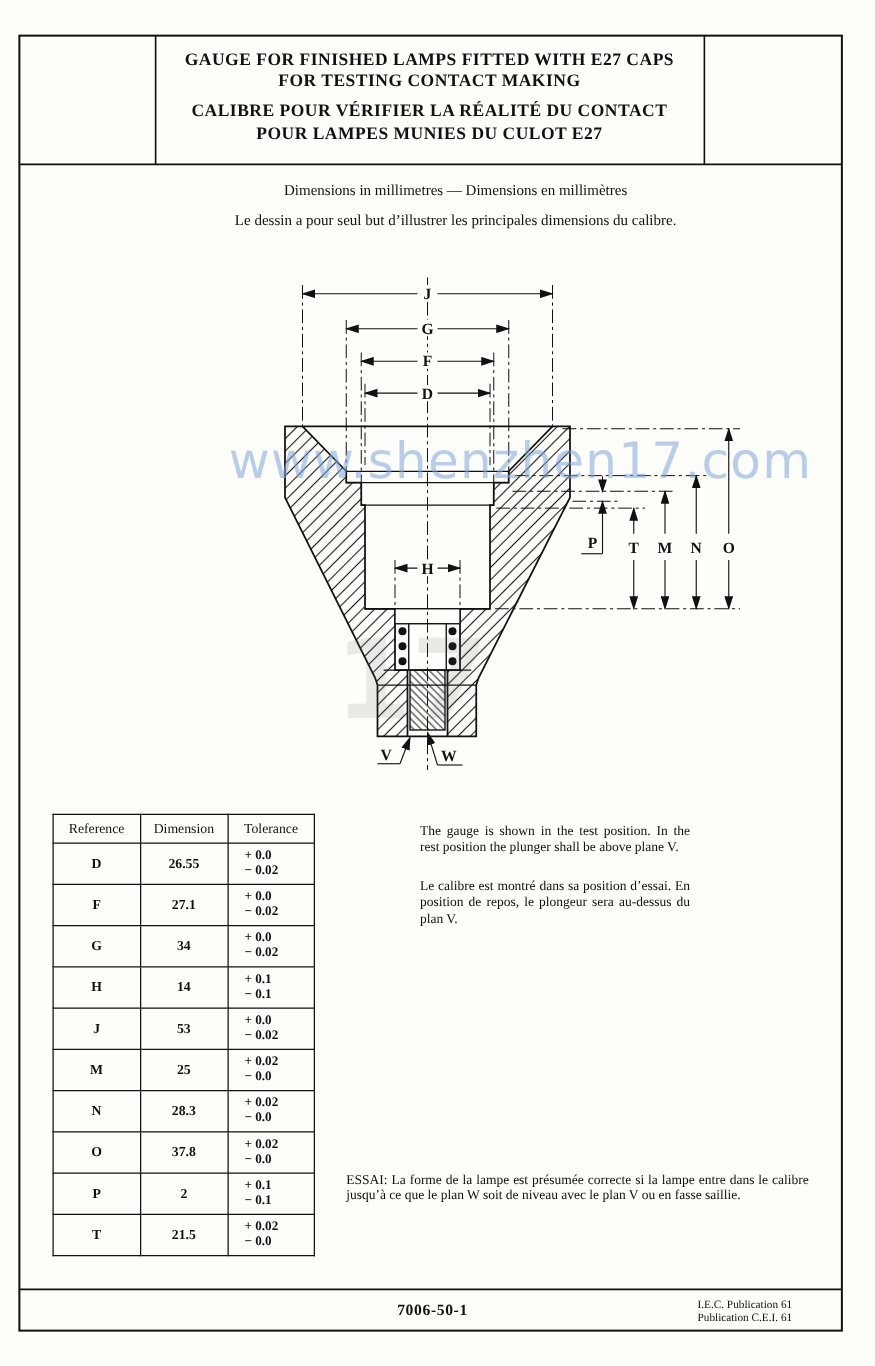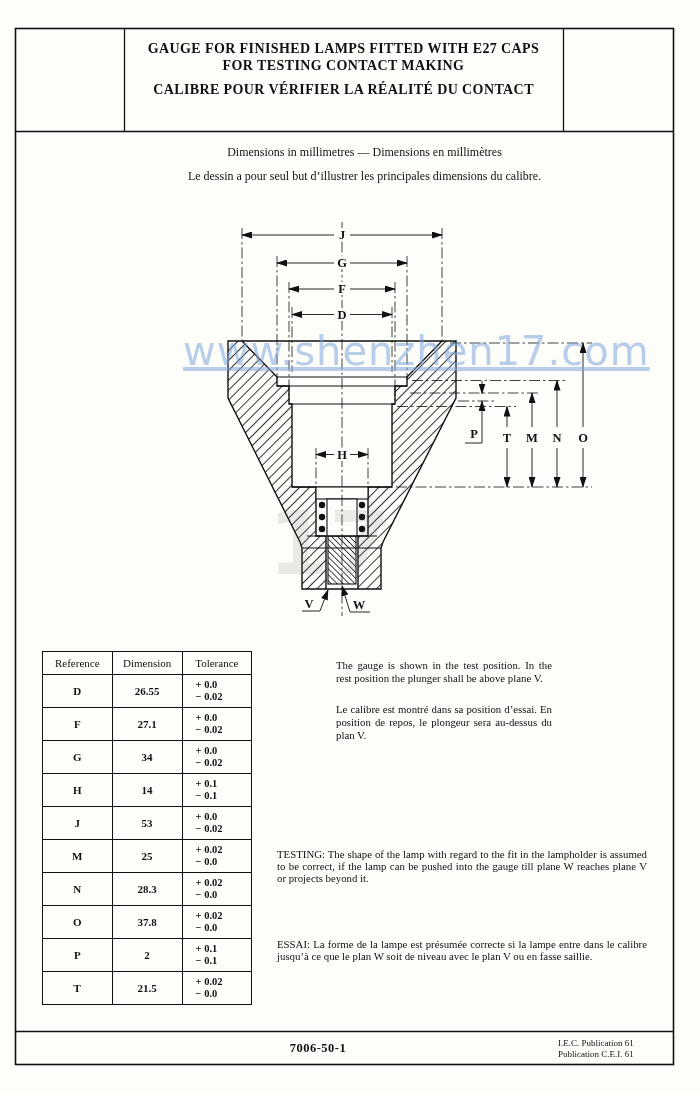--- a/index.html
+++ b/index.html
@@ -14,37 +14,38 @@
   .wm-gray{position:absolute;z-index:2;font-family:"DejaVu Sans", sans-serif;font-weight:bold;
            color:rgba(90,90,90,.12);font-size:88px;}
   table.dim{position:absolute;left:42px;top:651px;width:210px;border-collapse:collapse;z-index:4;}
   table.dim th,table.dim td{border:1.3px solid #111;font-size:11px;}
   table.dim th{height:20px;font-weight:normal;}
   table.dim td{height:30px;text-align:center;font-weight:600;}
   table.dim td.tol{text-align:left;padding-left:13px;font-size:10.5px;line-height:12px;}
   .note{position:absolute;font-size:10.8px;line-height:13px;text-align:justify;z-index:4;}
   .note-right{left:336px;width:216px;}
   .note-wide{left:277px;width:370px;line-height:12px;}
-  .footer-num{position:absolute;left:228px;width:180px;text-align:center;top:1041px;
+  .footer-num{position:absolute;left:256px;width:180px;text-align:center;top:1041px;
               font-weight:bold;font-size:12.5px;letter-spacing:.5px;z-index:4;}
   .footer-pub{position:absolute;left:558px;top:1038px;font-size:9px;line-height:11px;z-index:4;}
 </style>
 </head>
 <body>
 
 <div class="page">
 
   <div class="title-line" style="top:41px;">GAUGE FOR FINISHED LAMPS FITTED WITH E27 CAPS</div>
   <div class="title-line" style="top:58px;">FOR TESTING CONTACT MAKING</div>
   <div class="title-line" style="top:82px;text-align:center;">CALIBRE POUR VÉRIFIER LA RÉALITÉ DU CONTACT</div>
+  <div class="title-line" style="top:100px;">POUR LAMPES MUNIES DU CULOT E27</div>
 
   <div class="sub-line" style="top:145px;">Dimensions in millimetres — Dimensions en millimètres</div>
   <div class="sub-line" style="top:169px;">Le dessin a pour seul but d’illustrer les principales dimensions du calibre.</div>
 
-  <div class="wm-blue" style="left:183px;top:328px;text-decoration:underline;">www.shenzhen17.com</div>
+  <div class="wm-blue" style="left:183px;top:346px;">www.shenzhen17.com</div>
   <div class="wm-gray" style="left:268px;top:492px;">17</div>
 
   <svg class="draw" width="700" height="1093" viewBox="0 0 700 1093">
     <defs>
       <pattern id="hatch" patternUnits="userSpaceOnUse" width="7" height="7" patternTransform="rotate(-45)">
         <line x1="0" y1="3.5" x2="7" y2="3.5" stroke="#1c1c1c" stroke-width="0.9"></line>
       </pattern>
       <pattern id="xhatch" patternUnits="userSpaceOnUse" width="4.2" height="4.2" patternTransform="rotate(45)">
         <line x1="0" y1="2.1" x2="4.2" y2="2.1" stroke="#1c1c1c" stroke-width="0.8"></line>
       </pattern>
@@ -218,21 +219,20 @@
       <tr>
         <td>T</td>
         <td>21.5</td>
         <td class="tol"><span>+ 0.02</span><br><span>− 0.0</span></td>
       </tr>
     </tbody>
   </table>
 
   <p class="note note-right" style="top:648px;">The gauge is shown in the test position. In the rest position the plunger shall be above plane V.</p>
   <p class="note note-right" style="top:692px;">Le calibre est montré dans sa position d’essai. En position de repos, le plongeur sera au-dessus du plan V.</p>
-  <p class="note note-wide" style="top:837px;">TESTING: The shape of the lamp with regard to the fit in the lampholder is assumed to be correct, if the lamp can be pushed into the gauge till plane W reaches plane V or projects beyond it.</p>
   <p class="note note-wide" style="top:927px;">ESSAI: La forme de la lampe est présumée correcte si la lampe entre dans le calibre jusqu’à ce que le plan W soit de niveau avec le plan V ou en fasse saillie.</p>
 
   <div class="footer-num">7006-50-1</div>
   <div class="footer-pub">
     <div>I.E.C. Publication 61</div>
     <div>Publication C.E.I. 61</div>
   </div>
 
 </div>
 

